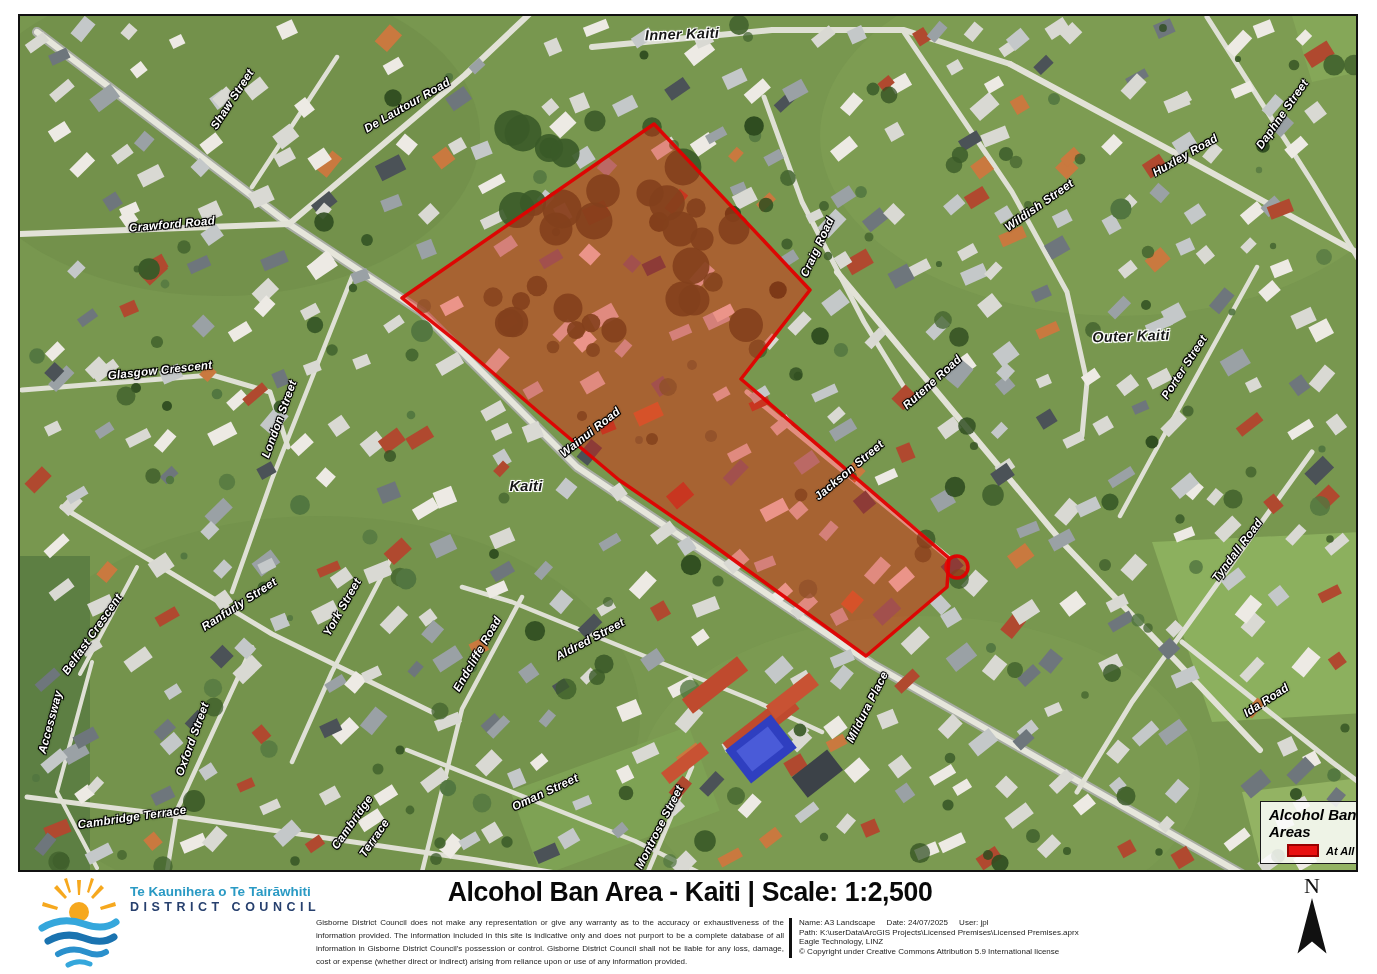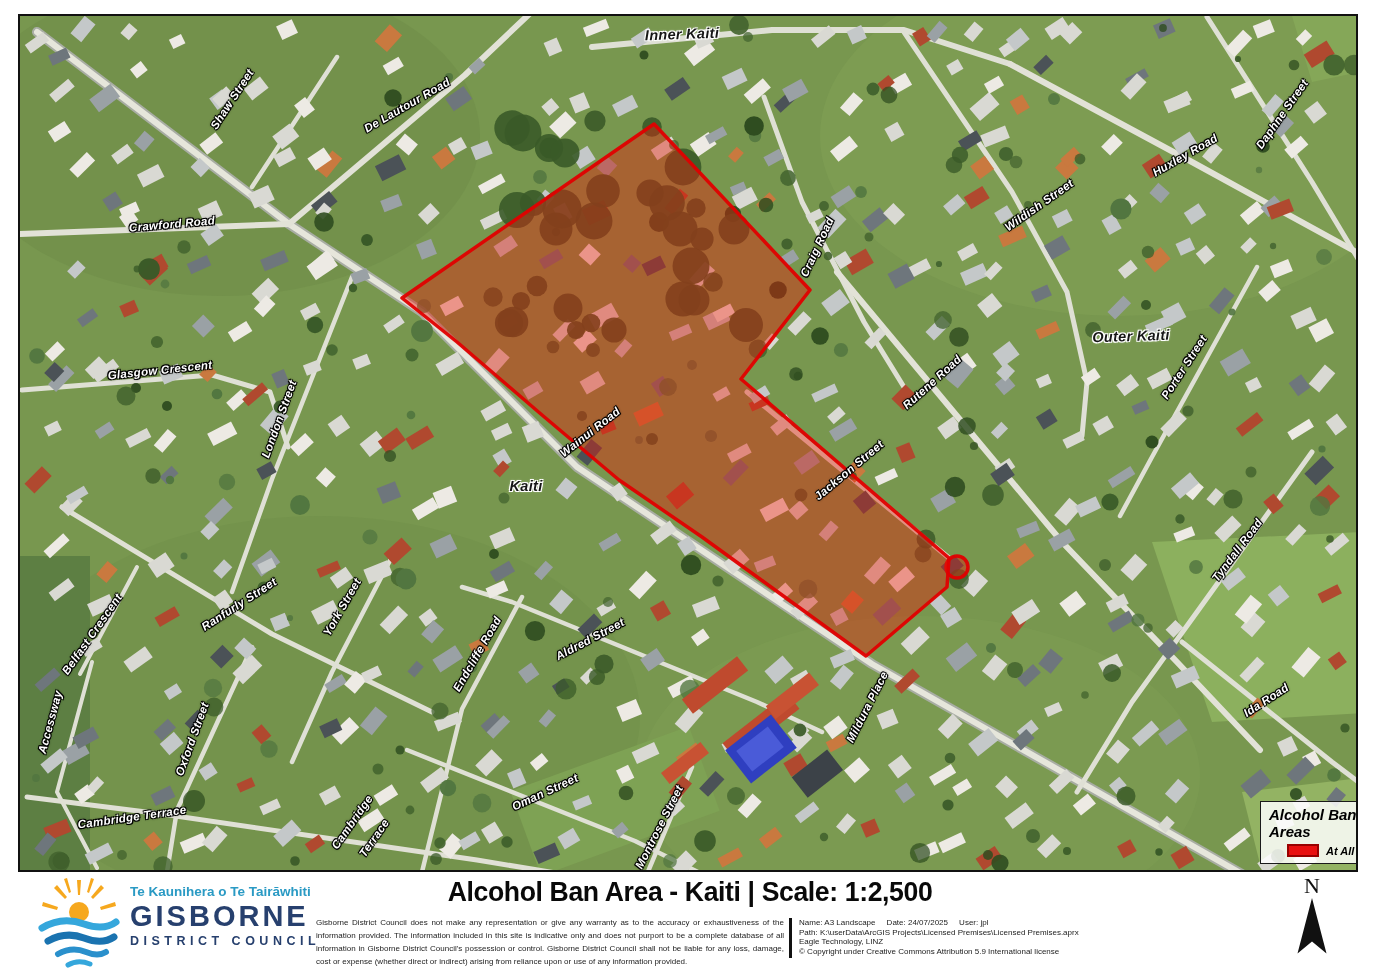--- a/index.html
+++ b/index.html
@@ -879,21 +879,20 @@
       </g>
       <g fill="none" stroke-linecap="round">
         <path d="M 8,50 q 20,-12 42,-4 q 20,7 32,-2" stroke="#35a7dc" stroke-width="7"></path>
         <path d="M 14,63 q 18,-10 36,-3 q 18,7 30,-1" stroke="#1a73b0" stroke-width="7"></path>
         <path d="M 24,76 q 14,-8 28,-2 q 12,5 20,0" stroke="#2a90cc" stroke-width="6"></path>
         <path d="M 34,87 q 10,-6 22,-1" stroke="#35a7dc" stroke-width="5"></path>
       </g>
     </svg>
     <div id="logo-text">
       <div class="logo-line1">Te Kaunihera o Te Tairāwhiti</div>
-      <div class="logo-line2">GISBORNE</div>
       <div class="logo-line3">DISTRICT COUNCIL</div>
     </div>
 
     <div id="map-title">Alcohol Ban Area - Kaiti | Scale: 1:2,500</div>
 
     <div id="disclaimer">Gisborne District Council does not make any representation or give any warranty as to the accuracy or exhaustiveness of the information provided. The information included in this site is indicative only and does not purport to be a complete database of all information in Gisborne District Council's possession or control. Gisborne District Council shall not be liable for any loss, damage, cost or expense (whether direct or indirect) arising from reliance upon or use of any information provided.</div>
 
     <div id="footer-divider"></div>
 
     <div id="meta">

